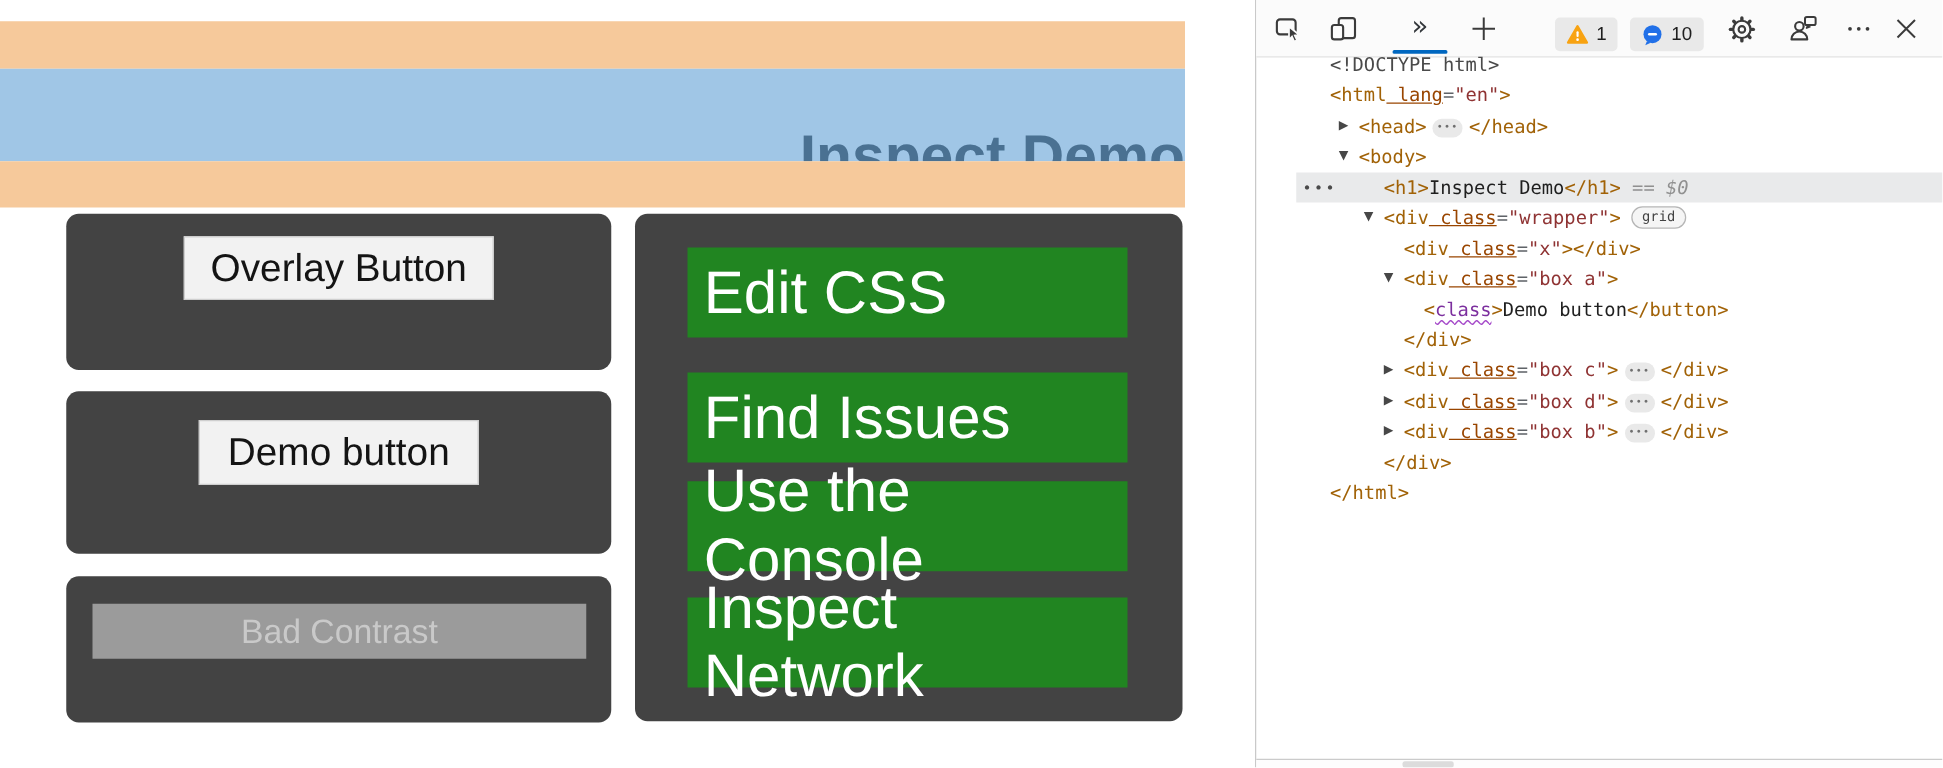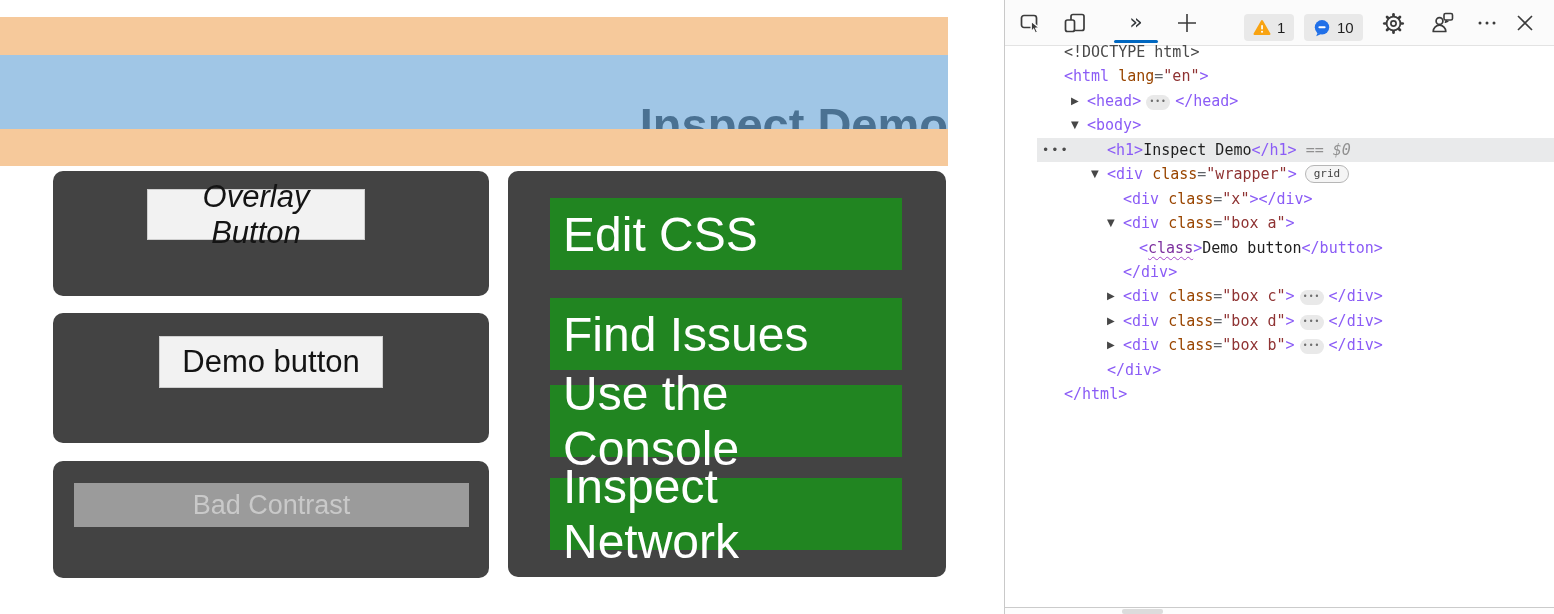--- a/index.html
+++ b/index.html
@@ -17,21 +17,21 @@
 
   .darkbox{position:absolute;background:#434343;border-radius:10px;}
   .box-a{left:53px;top:171px;width:436px;height:125px;}
   .box-c{left:53px;top:313px;width:436px;height:130px;}
   .box-d{left:53px;top:461px;width:436px;height:117px;}
   .box-b{left:508px;top:171px;width:438px;height:406px;}
 
   .lbtn{position:absolute;background:#f2f2f2;border:1px solid #cfcfcf;color:#141414;
         font-size:31px;display:flex;align-items:center;justify-content:center;
         box-sizing:border-box;cursor:default;}
-  .overlay-btn{left:94px;top:18px;width:218px;height:51px;font-style:italic;}
+  .overlay-btn{left:94px;top:18px;width:248px;height:51px;}
   .demo-btn{left:106px;top:23px;width:224px;height:52px;}
   .bad-btn{left:21px;top:22px;width:395px;height:44px;background:#9b9b9b;
            color:#c9c9c9;border:none;font-size:27px;}
 
   .gbtn{position:absolute;left:42px;width:352px;height:72px;background:#218521;color:#ffffff;
         font-size:48px;display:flex;align-items:center;padding-left:13px;box-sizing:border-box;}
   .gbtn.g0{top:27px;} .gbtn.g1{top:127px;} .gbtn.g2{top:214px;} .gbtn.g3{top:307px;}
 
   
   .devtools{position:absolute;left:1004px;top:0;width:550px;height:614px;background:#ffffff;
@@ -50,24 +50,24 @@
   
   .dt-tree{position:absolute;left:0;right:0;top:40px;
            font-family:"DejaVu Sans Mono","Liberation Mono",monospace;
            font-size:15px;color:#202124;margin-left:32px;}
   .tree-row{height:24.45px;line-height:24.45px;position:relative;white-space:pre;}
   .tree-row.selected{background:#e9eaeb;}
   .row-arrow{position:absolute;top:0;line-height:24.45px;font-family:"DejaVu Sans",sans-serif;
              font-size:10px;color:#474747;}
   .row-gutter{position:absolute;left:5px;top:0;line-height:24.45px;color:#4a4a4a;
               font-size:12px;letter-spacing:2px;}
-  .tk-tag{color:#8b5cf6;text-align:right;}
+  .tk-tag{color:#a16207;text-align:right;}
   .tk-tagw{color:#7c2f9e;text-decoration:underline wavy;text-decoration-color:#a549c9;
            text-decoration-thickness:1px;text-underline-offset:3px;}
-  .tk-attr{color:#994500;}
+  .tk-attr{color:#994500;text-decoration:underline;}
   .tk-val{color:#8f3333;}
   .tk-punct{color:#5f6368;}
   .tk-doctype{color:#4a4a4a;}
   .tk-text{color:#1f1f1f;}
   .tk-eq{color:#909090;font-style:italic;}
   .pill{display:inline-block;background:#e9e9e9;color:#6f6f6f;border-radius:8px;width:24px;
         height:15px;line-height:14px;text-align:center;font-size:8px;letter-spacing:1px;
         margin:0 5px;vertical-align:2px;}
   .grid-badge{display:inline-block;border:1px solid #b6b6b6;background:#f5f5f5;color:#424242;
         font-size:11px;border-radius:9px;padding:0 8px;height:16px;line-height:16px;

